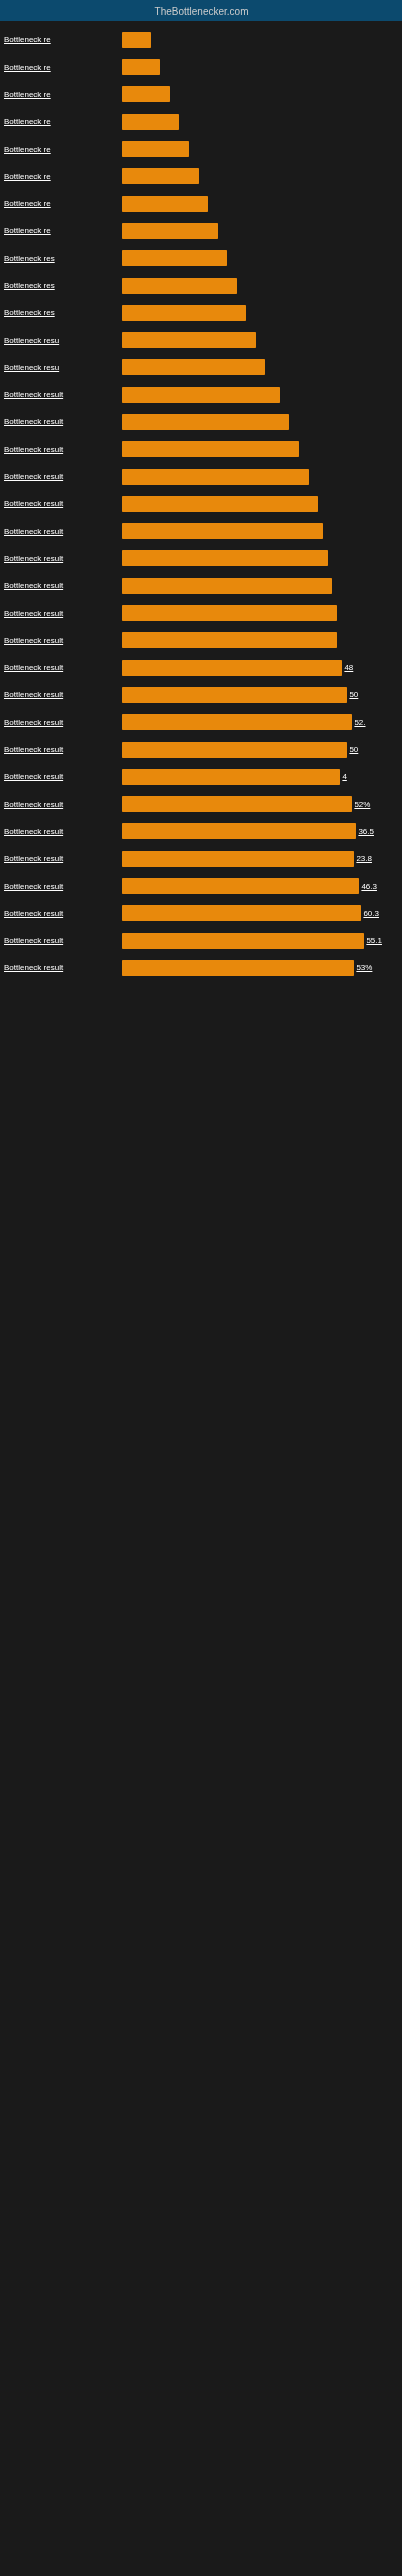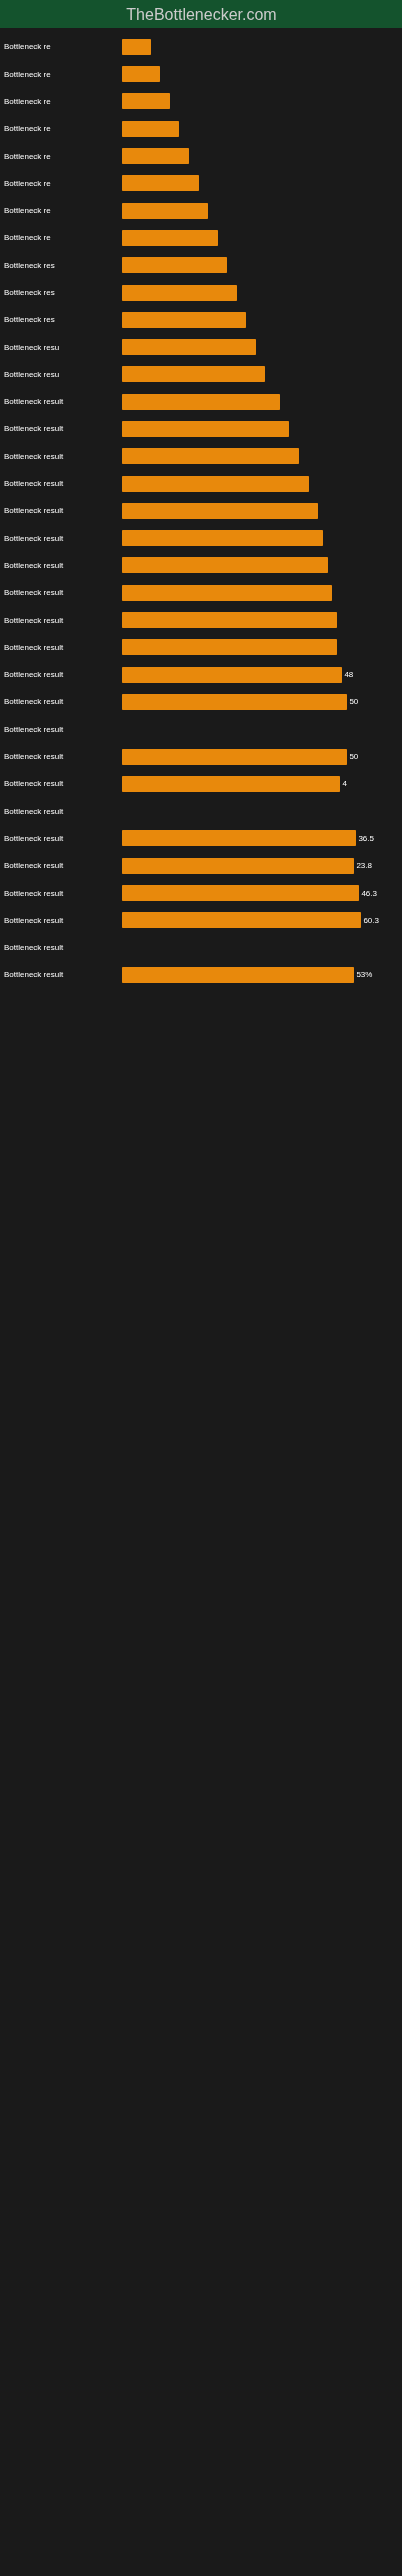--- a/index.html
+++ b/index.html
@@ -9,28 +9,29 @@
     }
     body {
       width: 403px;
       background: #1a1a1a;
       font-family: Arial, sans-serif;
       color: #fff;
     }
     .header {
       text-align: center;
       padding: 6.4px 0 3.2px 0;
-      font-size: 16px;
+      font-size: 10px;
       color: #ccc;
-      background: #14532d;
+      background: #0c4a6e;
     }
     .chart-container {
       width: 403px;
       padding: 8px 8px 8px 4px;
       background: #1a1a1a;
+      text-decoration: underline;
     }
     .bar-row {
       display: flex;
       align-items: center;
       margin-bottom: 4.8px;
       height: 22.5px;
     }
     .bar-label {
       font-size: 8px;
       color: #fff;
@@ -215,37 +216,45 @@
     </div>
     <div class="bar-row">
       <div class="bar-label">Bottleneck result</div>
       <div class="bar-wrapper">
         <div class="bar" style="width: 225px;"></div>
         <span class="bar-value">50</span>
       </div>
     </div>
     <div class="bar-row">
       <div class="bar-label">Bottleneck result</div>
+      <div class="bar-wrapper">
+        <div class="bar" style="width: 230px;"></div>
+        <span class="bar-value">52.</span>
+      </div>
     </div>
     <div class="bar-row">
       <div class="bar-label">Bottleneck result</div>
       <div class="bar-wrapper">
         <div class="bar" style="width: 225px;"></div>
         <span class="bar-value">50</span>
       </div>
     </div>
     <div class="bar-row">
       <div class="bar-label">Bottleneck result</div>
       <div class="bar-wrapper">
         <div class="bar" style="width: 218px;"></div>
         <span class="bar-value">4</span>
       </div>
     </div>
     <div class="bar-row">
       <div class="bar-label">Bottleneck result</div>
+      <div class="bar-wrapper">
+        <div class="bar" style="width: 230px;"></div>
+        <span class="bar-value">52%</span>
+      </div>
     </div>
     <div class="bar-row">
       <div class="bar-label">Bottleneck result</div>
       <div class="bar-wrapper">
         <div class="bar" style="width: 234px;"></div>
         <span class="bar-value">36.5</span>
       </div>
     </div>
     <div class="bar-row">
       <div class="bar-label">Bottleneck result</div>
@@ -263,20 +272,24 @@
     </div>
     <div class="bar-row">
       <div class="bar-label">Bottleneck result</div>
       <div class="bar-wrapper">
         <div class="bar" style="width: 239px;"></div>
         <span class="bar-value">60.3</span>
       </div>
     </div>
     <div class="bar-row">
       <div class="bar-label">Bottleneck result</div>
+      <div class="bar-wrapper">
+        <div class="bar" style="width: 242px;"></div>
+        <span class="bar-value">55.1</span>
+      </div>
     </div>
     <div class="bar-row">
       <div class="bar-label">Bottleneck result</div>
       <div class="bar-wrapper">
         <div class="bar" style="width: 232px;"></div>
         <span class="bar-value">53%</span>
       </div>
     </div>
   </div>
 

